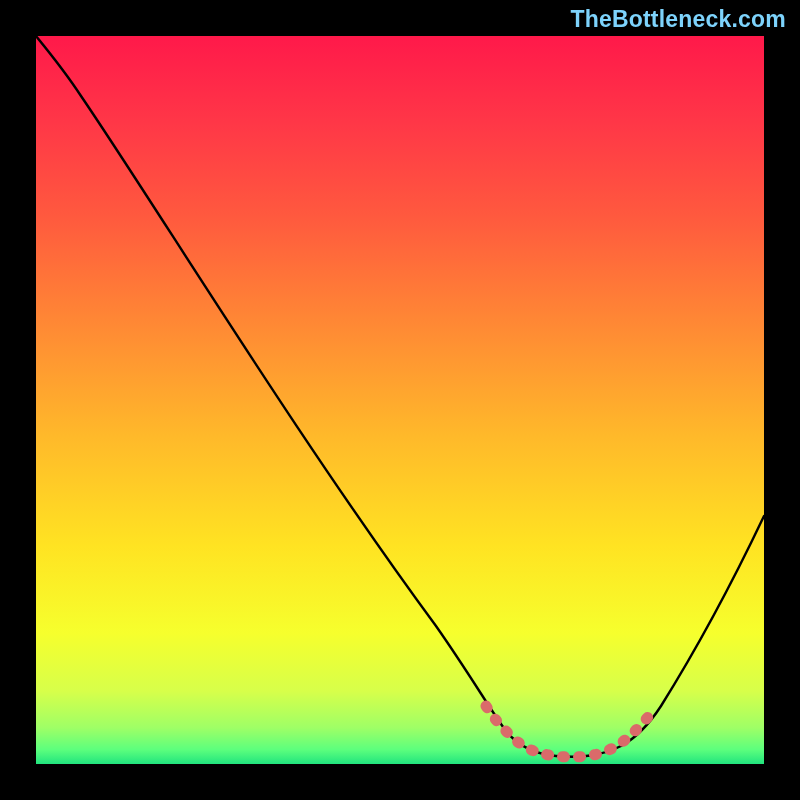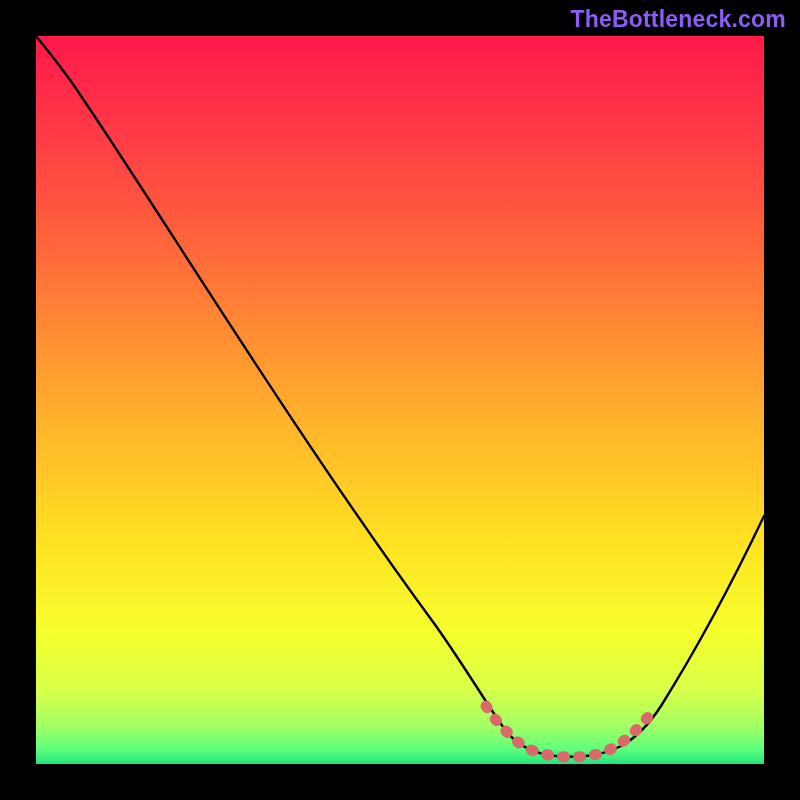--- a/index.html
+++ b/index.html
@@ -39,21 +39,21 @@
     width: 100%;
     height: 100%;
   }
   .watermark {
     position: absolute;
     top: 6px;
     right: 14px;
     font-family: Arial, Helvetica, sans-serif;
     font-size: 23px;
     font-weight: bold;
-    color: #8b5cf6;
+    color: #7dd3fc;
     letter-spacing: 0.2px;
   }
 </style>
 </head>
 <body>
 
 <div class="frame">
 
   <div class="plot-area">
 

